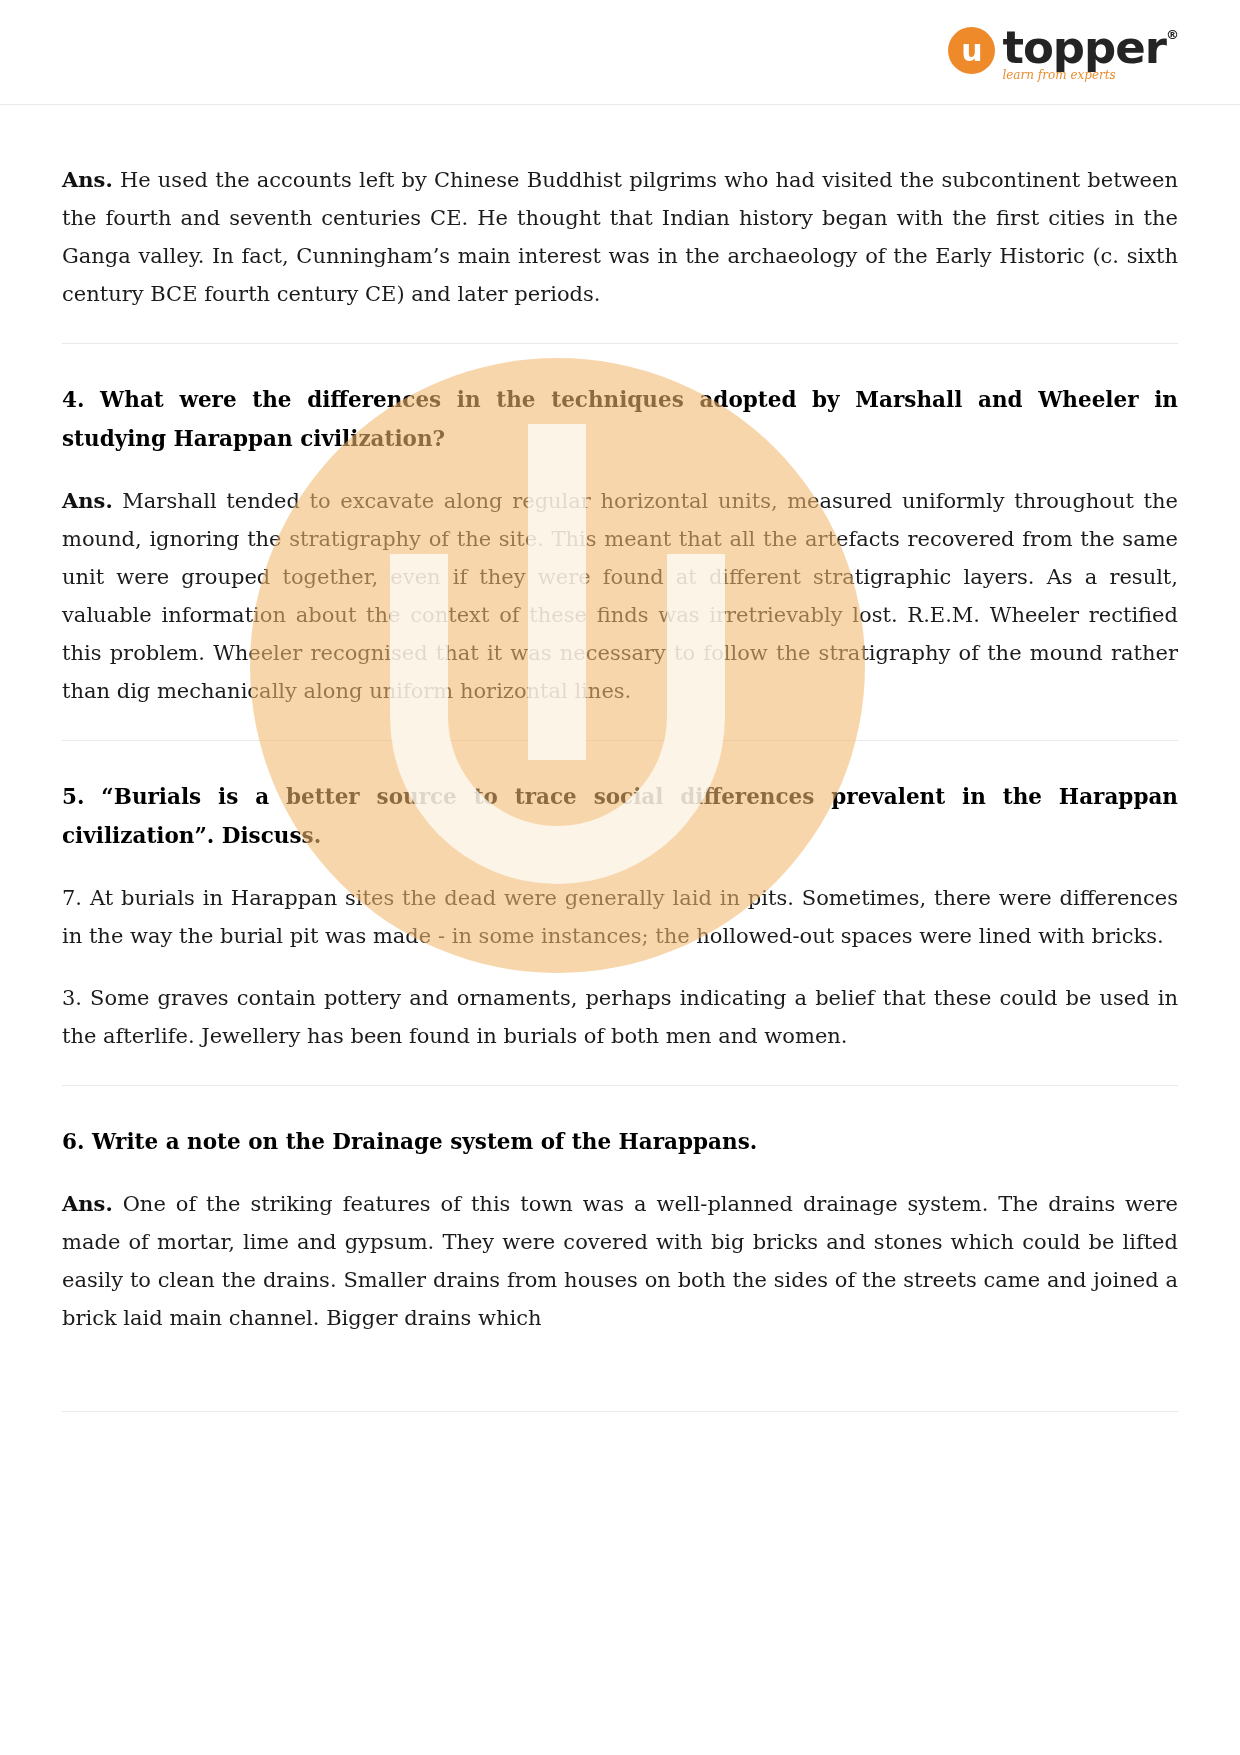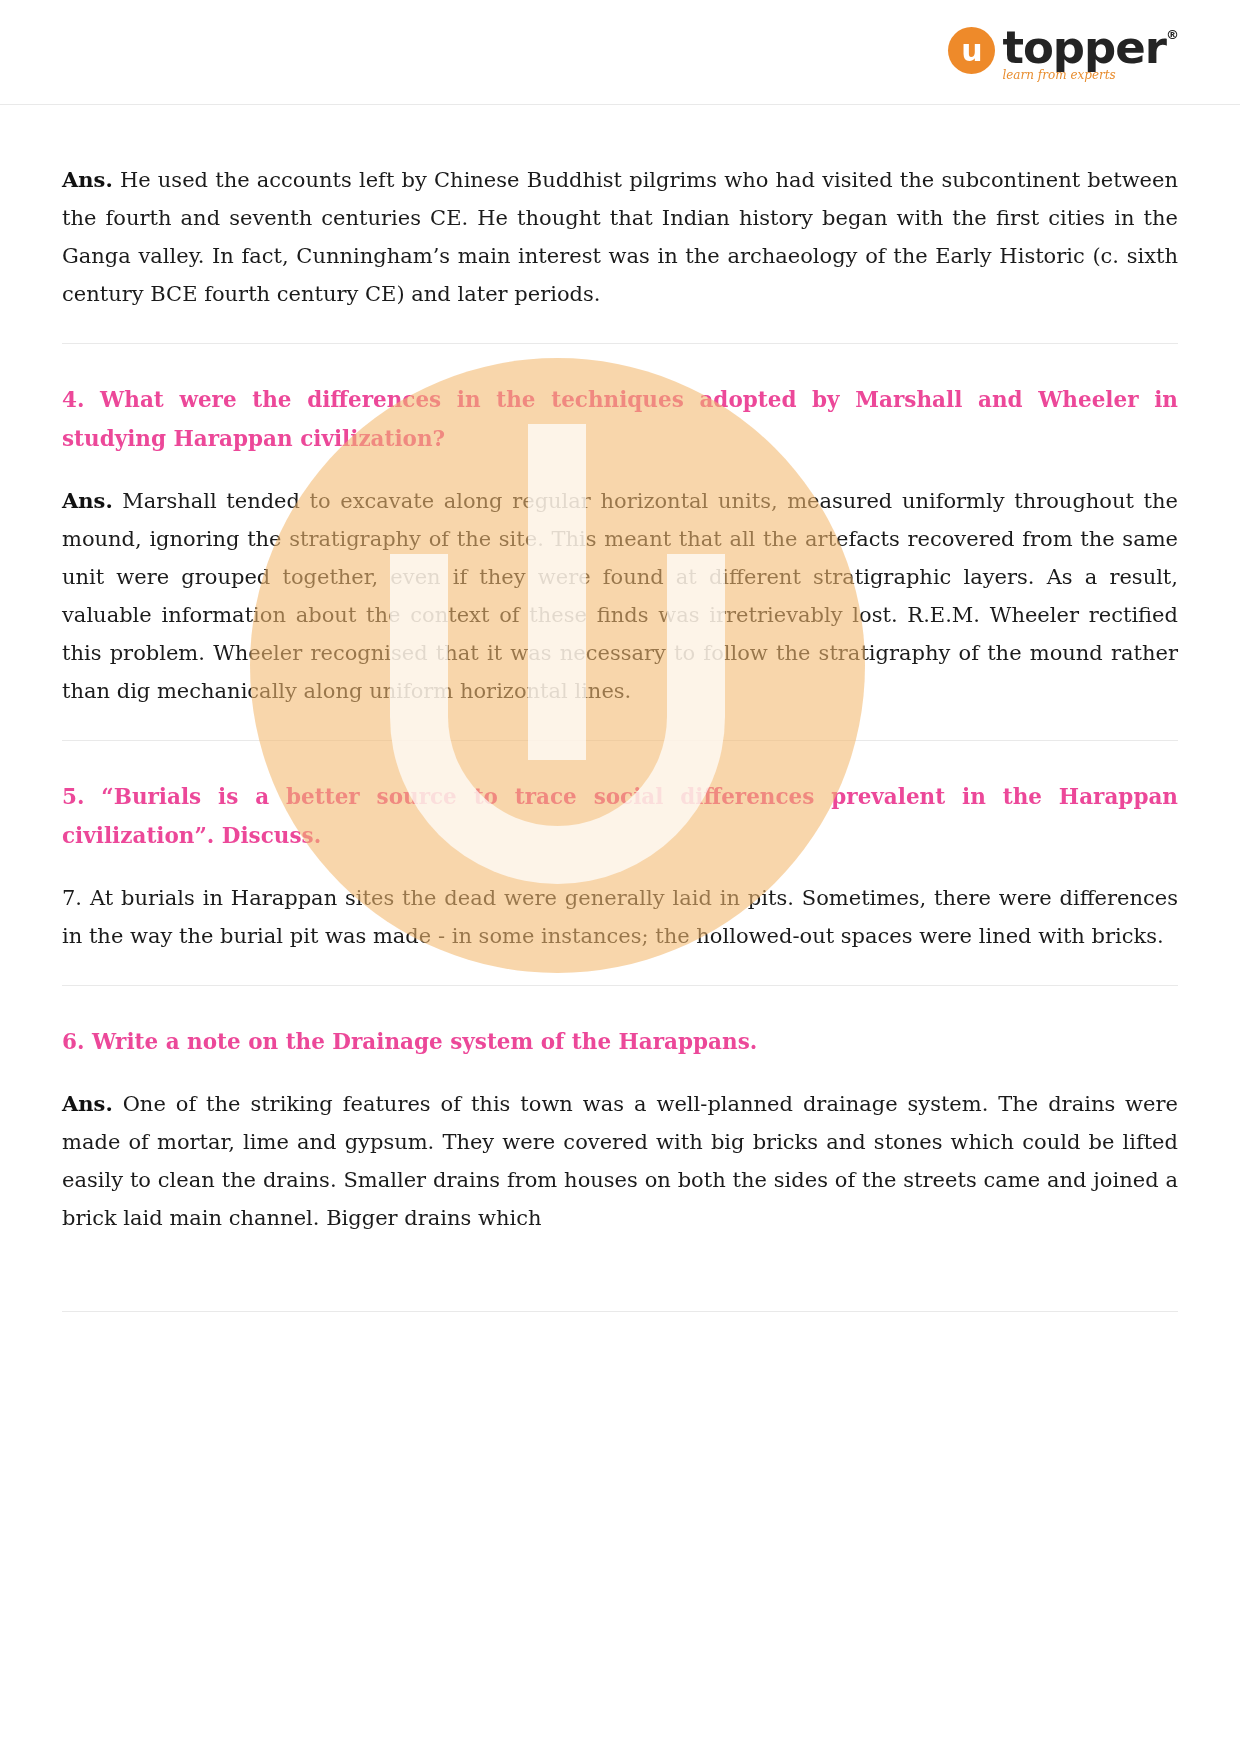--- a/index.html
+++ b/index.html
@@ -76,21 +76,21 @@
     line-height:38px;
     text-align:justify;
     margin:8px 0 24px 0;
   }
   .para-first{margin-top:56px;}
   .ans-label{font-weight:bold;color:#111111;}
   .question{
     font-size:21.5px;
     line-height:39px;
     font-weight:bold;
-    color:#ec4899;
+    color:#000000;
     text-align:justify;
     margin:0 0 24px 0;
   }
   .section-rule{margin:30px 0 36px 0;}
   .bottom-rule{margin-top:74px;}
   
   .watermark{
     position:absolute;
     left:250px;
     top:358px;
@@ -163,20 +163,21 @@
       <span>Marshall tended to excavate along regular horizontal units, measured uniformly throughout the mound, ignoring the stratigraphy of the site. This meant that all the artefacts recovered from the same unit were grouped together, even if they were found at different stratigraphic layers.  As a result, valuable information about the context of these finds was irretrievably lost. R.E.M.  Wheeler rectified this problem.  Wheeler recognised that it was necessary to follow the stratigraphy of the mound rather than dig mechanically along uniform horizontal lines.</span>
     </p>
 
     <hr class="rule section-rule">
 
     <h3 class="question">5. “Burials is a better source to trace social differences prevalent in the Harappan civilization”. Discuss.</h3>
 
 
     <p class="para">7. At burials in Harappan sites the dead were generally laid in pits. Sometimes, there were differences in the way the burial pit was made - in some instances; the hollowed-out spaces were lined with bricks.</p>
 
+    <p class="para">3. Some graves contain pottery and ornaments, perhaps indicating a belief that these could be used in the afterlife. Jewellery has been found in burials of both men and women.</p>
 
     <hr class="rule section-rule">
 
     <h3 class="question">6. Write a note on the Drainage system of the Harappans.</h3>
 
     <p class="para">
       <span class="ans-label">Ans.</span>
       <span>One of the striking features of this town was a well-planned drainage system. The drains were made of mortar, lime and gypsum. They were covered with big bricks and stones which could be lifted easily to clean the drains. Smaller drains from houses on both the sides of the streets came and joined a brick laid main channel.  Bigger drains which</span>
     </p>
 

